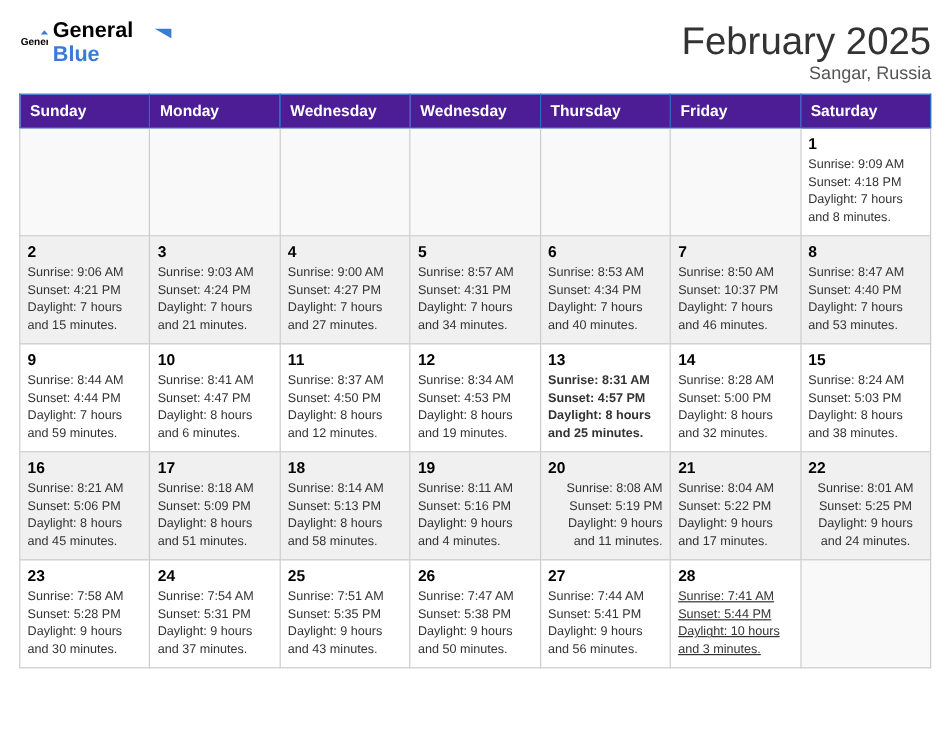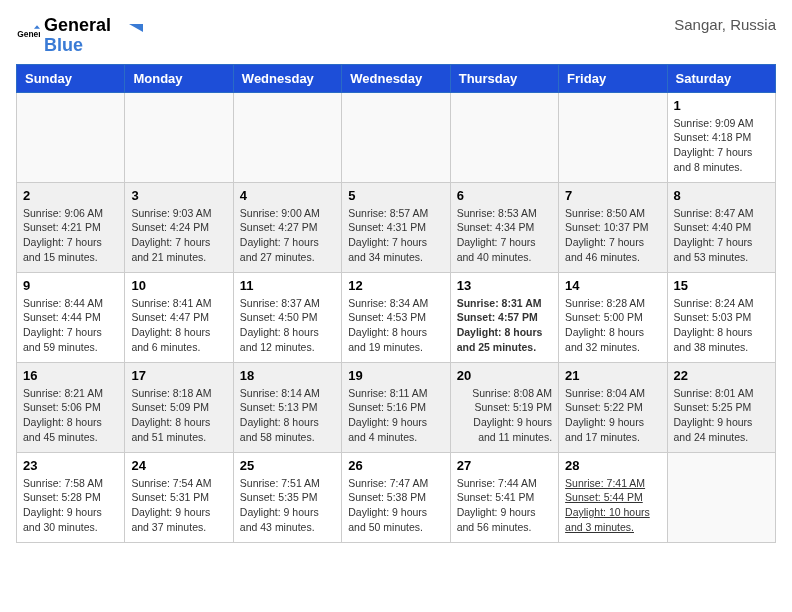--- a/index.html
+++ b/index.html
@@ -35,21 +35,21 @@
     }
     .location {
       font-size: 15px;
       color: #555;
     }
     table {
       width: 100%;
       border-collapse: collapse;
     }
     th {
-      background: #1d4ed8;
+      background: #4c1d95;
       color: #fff;
       font-size: 13px;
       font-weight: bold;
       padding: 6px 8px;
       text-align: left;
       border: 1px solid #2a6bc5;
     }
     td {
       border: 1px solid #ccc;
       vertical-align: top;
@@ -90,20 +90,21 @@
       <div style="font-size:18px; font-weight:bold; line-height:1.1;">
         <span style="color:#000;">General</span>
       </div>
       <div style="font-size:18px; font-weight:bold; color:#3a7bd5; line-height:1.1;">Blue</div>
     </div>
     <svg width="28" height="28" viewBox="0 0 28 28">
       <polygon points="14,2 28,10 28,2" fill="#3a7bd5"></polygon>
     </svg>
   </div>
   <div class="title-block">
+    <div class="month-title">February 2025</div>
     <div class="location">Sangar, Russia</div>
   </div>
 </div>
 
 <table>
   <thead>
     <tr>
     <th>Sunday</th>
         <th>Monday</th>
         <th>Wednesday</th>
@@ -269,21 +270,21 @@
         </td>
         <td class="shaded">
           <div class="day-num">21</div>
           <div class="day-info" style="white-space: pre-line;">Sunrise: 8:04 AM
 Sunset: 5:22 PM
 Daylight: 9 hours
 and 17 minutes.</div>
         </td>
         <td class="shaded">
           <div class="day-num">22</div>
-          <div class="day-info" style="white-space: pre-line;">Sunrise: 8:01 AM
+          <div class="day-info" style="white-space: pre-line; text-align: center;">Sunrise: 8:01 AM
 Sunset: 5:25 PM
 Daylight: 9 hours
 and 24 minutes.</div>
         </td>
       </tr>
       <tr>
         <td>
           <div class="day-num">23</div>
           <div class="day-info" style="white-space: pre-line;">Sunrise: 7:58 AM
 Sunset: 5:28 PM

